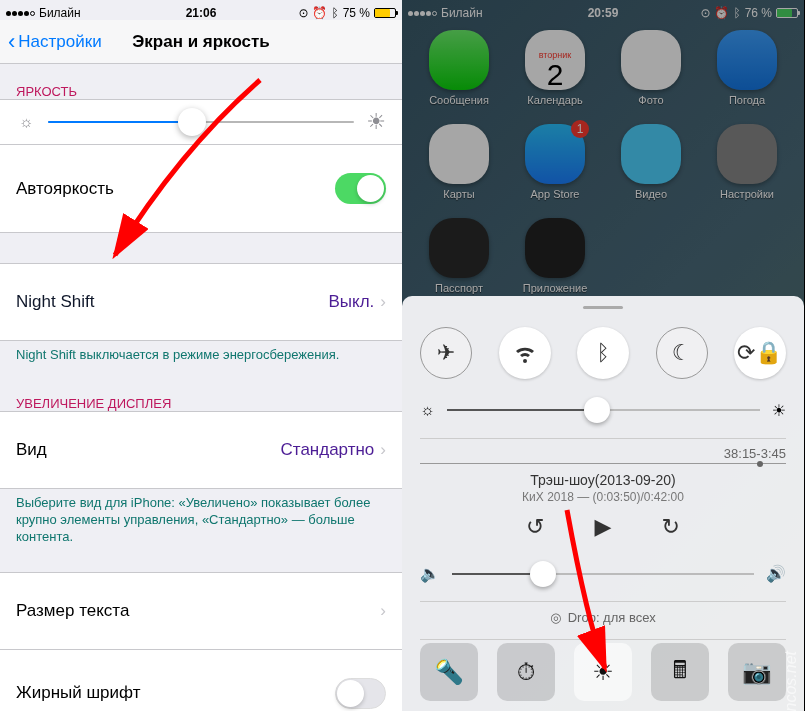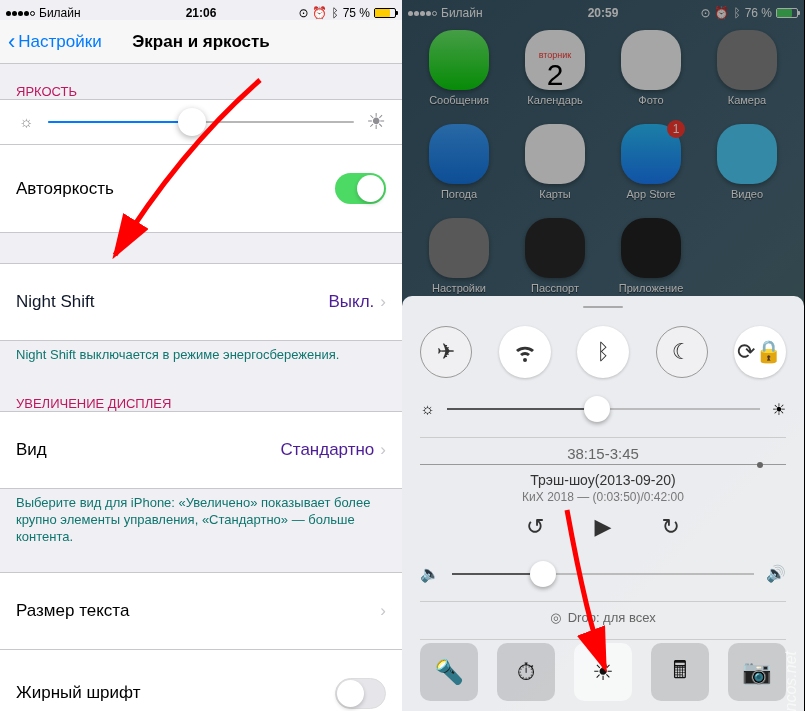--- a/index.html
+++ b/index.html
@@ -68,21 +68,21 @@
 .cc .grabber { width: 40px; height: 5px; background: #aaa; border-radius: 3px; margin: 0 auto 10px; }
 .cc-row { display: flex; justify-content: space-between; margin: 8px 0; }
 .cc-btn { width: 52px; height: 52px; border-radius: 50%; border: 1px solid #999; display: flex; align-items: center; justify-content: center; font-size: 22px; color: #333; background: #f0f0f2; }
 .cc-btn.active { background: #fff; border-color: transparent; box-shadow: 0 1px 3px rgba(0,0,0,0.2); }
 .cc-slider { display: flex; align-items: center; gap: 12px; margin: 14px 0; }
 .cc-slider .bar { flex: 1; height: 2px; background: #bbb; position: relative; }
 .cc-slider .bar .fill { position: absolute; left: 0; top: 0; bottom: 0; background: #555; }
 .cc-slider .thumb { position: absolute; width: 26px; height: 26px; background: #fff; border-radius: 50%; top: -12px; box-shadow: 0 2px 4px rgba(0,0,0,0.3); transform: translateX(-50%); }
 .cc-slider.brightness .fill { width: 48%; } .cc-slider.brightness .thumb { left: 48%; }
 .cc-divider { height: 1px; background: #ccc; margin: 4px 0; }
-.cc-playback { font-size: 15px; color: #666; display: flex; justify-content: center; margin: 4px 0 2px; }
+.cc-playback { font-size: 13px; color: #666; display: flex; justify-content: flex-end; margin: 4px 0 2px; }
 .cc-scrubber { height: 2px; background: #999; position: relative; margin-bottom: 8px; }
 .cc-scrubber .pt { position: absolute; width: 6px; height: 6px; background: #666; border-radius: 50%; top: -2px; left: 92%; }
 .cc-track { text-align: center; font-size: 14px; color: #333; }
 .cc-track .sub { font-size: 12px; color: #777; margin-top: 2px; }
 .cc-media-controls { display: flex; justify-content: center; gap: 50px; margin: 10px 0; font-size: 22px; color: #333; }
 .cc-volume .fill { width: 30%; } .cc-volume .thumb { left: 30%; }
 .cc-airdrop { text-align: center; font-size: 13px; color: #666; margin: 4px 0 10px; display: flex; align-items: center; justify-content: center; gap: 6px; }
 .cc-bottom-row { display: flex; justify-content: space-between; margin-top: auto; }
 .cc-tile { width: 58px; height: 58px; border-radius: 10px; background: rgba(0,0,0,0.14); display: flex; align-items: center; justify-content: center; font-size: 24px; color: #111; }
 .cc-tile.highlighted { background: rgba(255,255,255,0.6); }
@@ -212,24 +212,20 @@
             <div class="num">2</div>
           </div>
         </div>
         <div class="app-label">Календарь</div>
       </div>
       <div class="app">
         <div class="app-icon" style="background: rgb(255, 255, 255);"></div>
         <div class="app-label">Фото</div>
       </div>
       <div class="app">
-        <div class="app-icon" style="background: rgb(136, 136, 136);"></div>
-        <div class="app-label">Камера</div>
-      </div>
-      <div class="app">
         <div class="app-icon" style="background: linear-gradient(rgb(62, 161, 255), rgb(20, 120, 230));"></div>
         <div class="app-label">Погода</div>
       </div>
       <div class="app">
         <div class="app-icon" style="background: rgb(255, 255, 255);"></div>
         <div class="app-label">Карты</div>
       </div>
       <div class="app">
         <div class="app-icon badge" style="background: linear-gradient(rgb(42, 195, 255), rgb(27, 127, 255));"></div>
         <div class="app-label">App Store</div>

